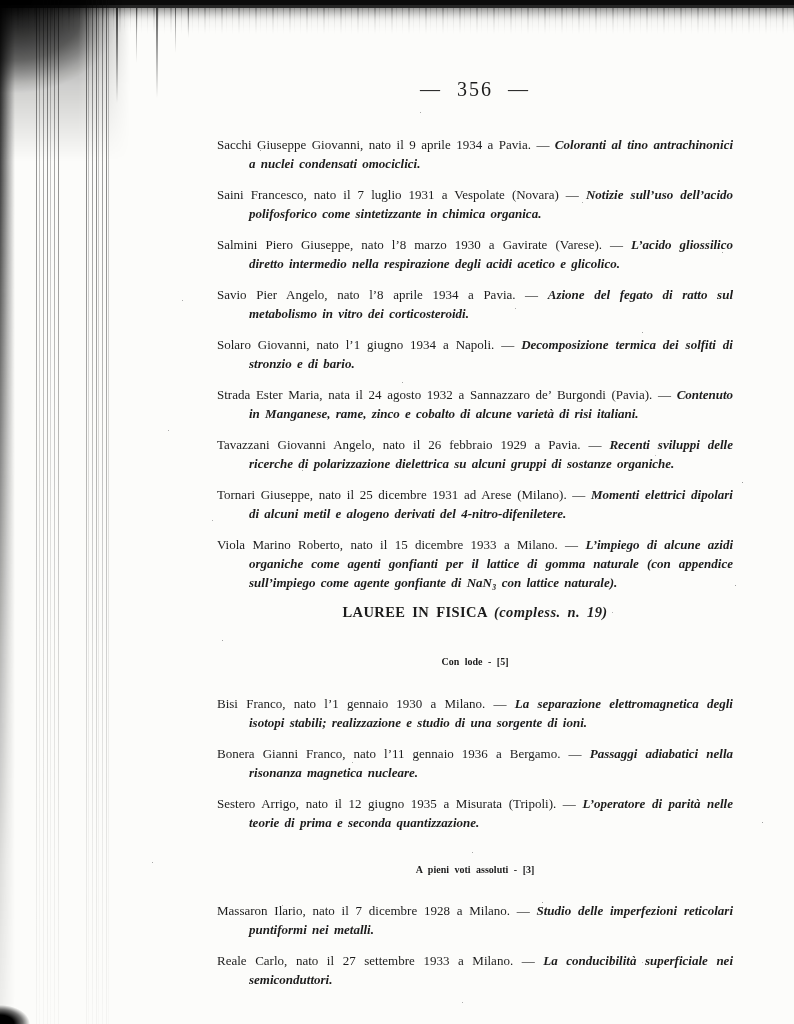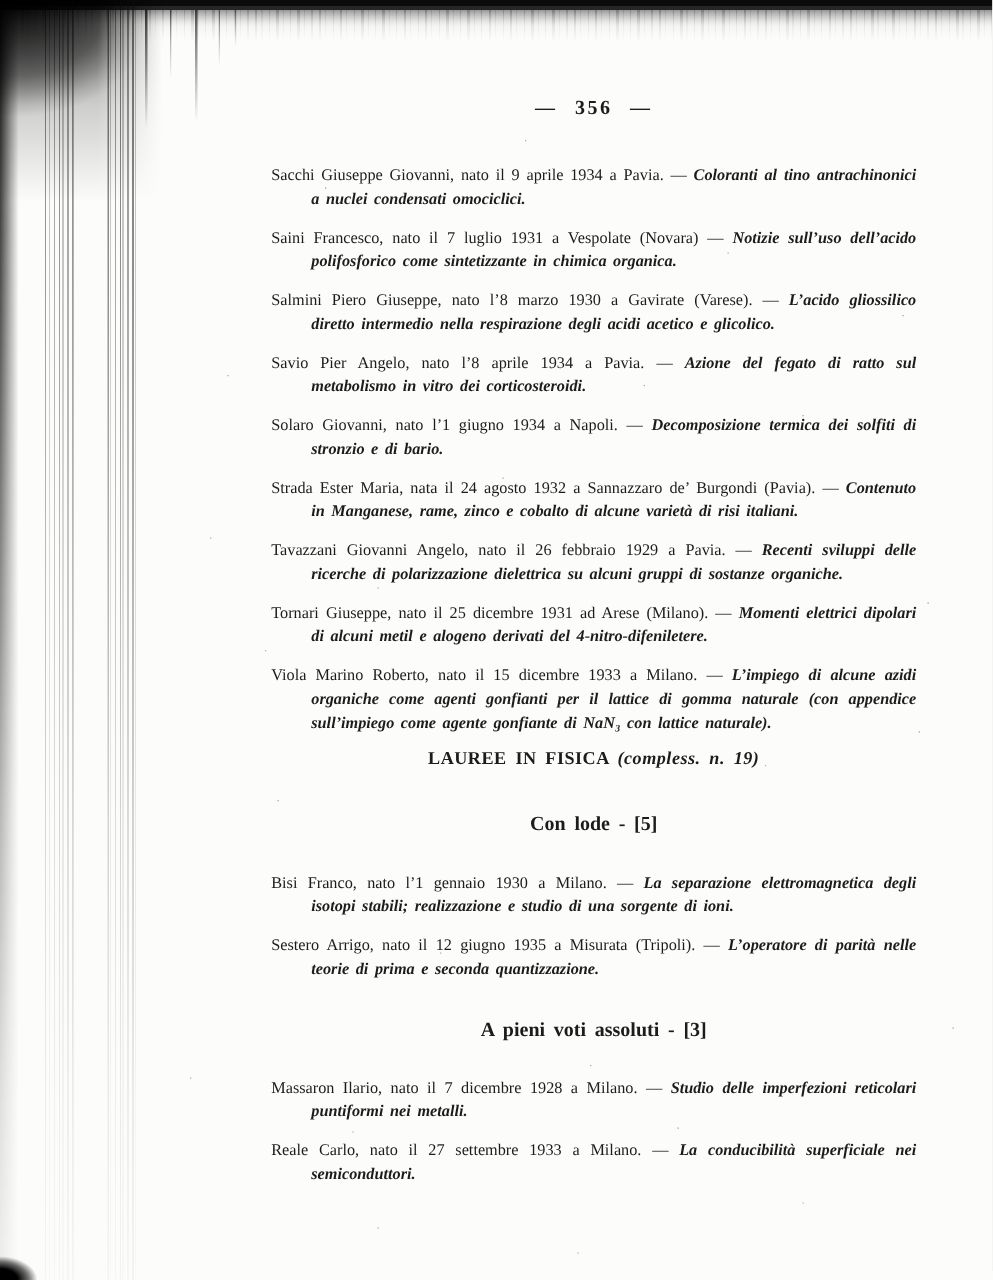--- a/index.html
+++ b/index.html
@@ -74,22 +74,22 @@
       735px 585px #9e9e9e, 168px 430px #ababab, 655px 455px #b6b6b6, 515px 308px #aaaaaa;
   }
 
   
   .content {
     position: absolute; left: 205px; top: 0; width: 540px;
   }
   .page-number {
     margin-top: 78px;
     text-align: center;
-    font-size: 16px;
-    font-weight: 700;
+    font-size: 20px;
+    font-weight: 400;
     letter-spacing: 2px;
     word-spacing: 8px;
   }
   .entries { text-align: justify; }
   .entry {
     margin: 12px;
     font-size: 13px;
     line-height: 19px;
     word-spacing: 2px;
     text-indent: -32px;
@@ -103,21 +103,21 @@
     text-align: center;
     font-size: 14.5px;
     font-weight: 700;
     letter-spacing: 0.4px;
     word-spacing: 3px;
   }
   .section-heading .paren { font-style: italic; }
   .subheading {
     margin: 0;
     text-align: center;
-    font-size: 16px;
+    font-size: 10px;
     font-weight: 700;
     word-spacing: 3px;
   }
   .sub-1 { margin-top: 35px; }
   .list-1 { margin-top: 27px; }
   .sub-2 { margin-top: 32px; }
   .list-2 { margin-top: 26px; }
 </style>
 </head>
 <body>
@@ -159,20 +159,21 @@
     <h2 class="section-heading">
       <span>LAUREE IN FISICA</span>
       <span class="paren">(compless. n. 19)</span>
     </h2>
 
     <h3 class="subheading sub-1">Con lode - [5]</h3>
 
     <div class="entries list-1">
   <p class="entry"><span class="roman">Bisi Franco, nato l’1 gennaio 1930 a Milano. — </span><span class="title">La separazione elettromagnetica degli isotopi stabili; realizzazione e studio di una sorgente di ioni.</span></p>
 
+  <p class="entry"><span class="roman">Bonera Gianni Franco, nato l’11 gennaio 1936 a Bergamo. — </span><span class="title">Passaggi adiabatici nella risonanza magnetica nucleare.</span></p>
 
 
 
   <p class="entry"><span class="roman">Sestero Arrigo, nato il 12 giugno 1935 a Misurata (Tripoli). — </span><span class="title">L’operatore di parità nelle teorie di prima e seconda quantizzazione.</span></p>
 </div>
 
     <h3 class="subheading sub-2">A pieni voti assoluti - [3]</h3>
 
     <div class="entries list-2">
 

